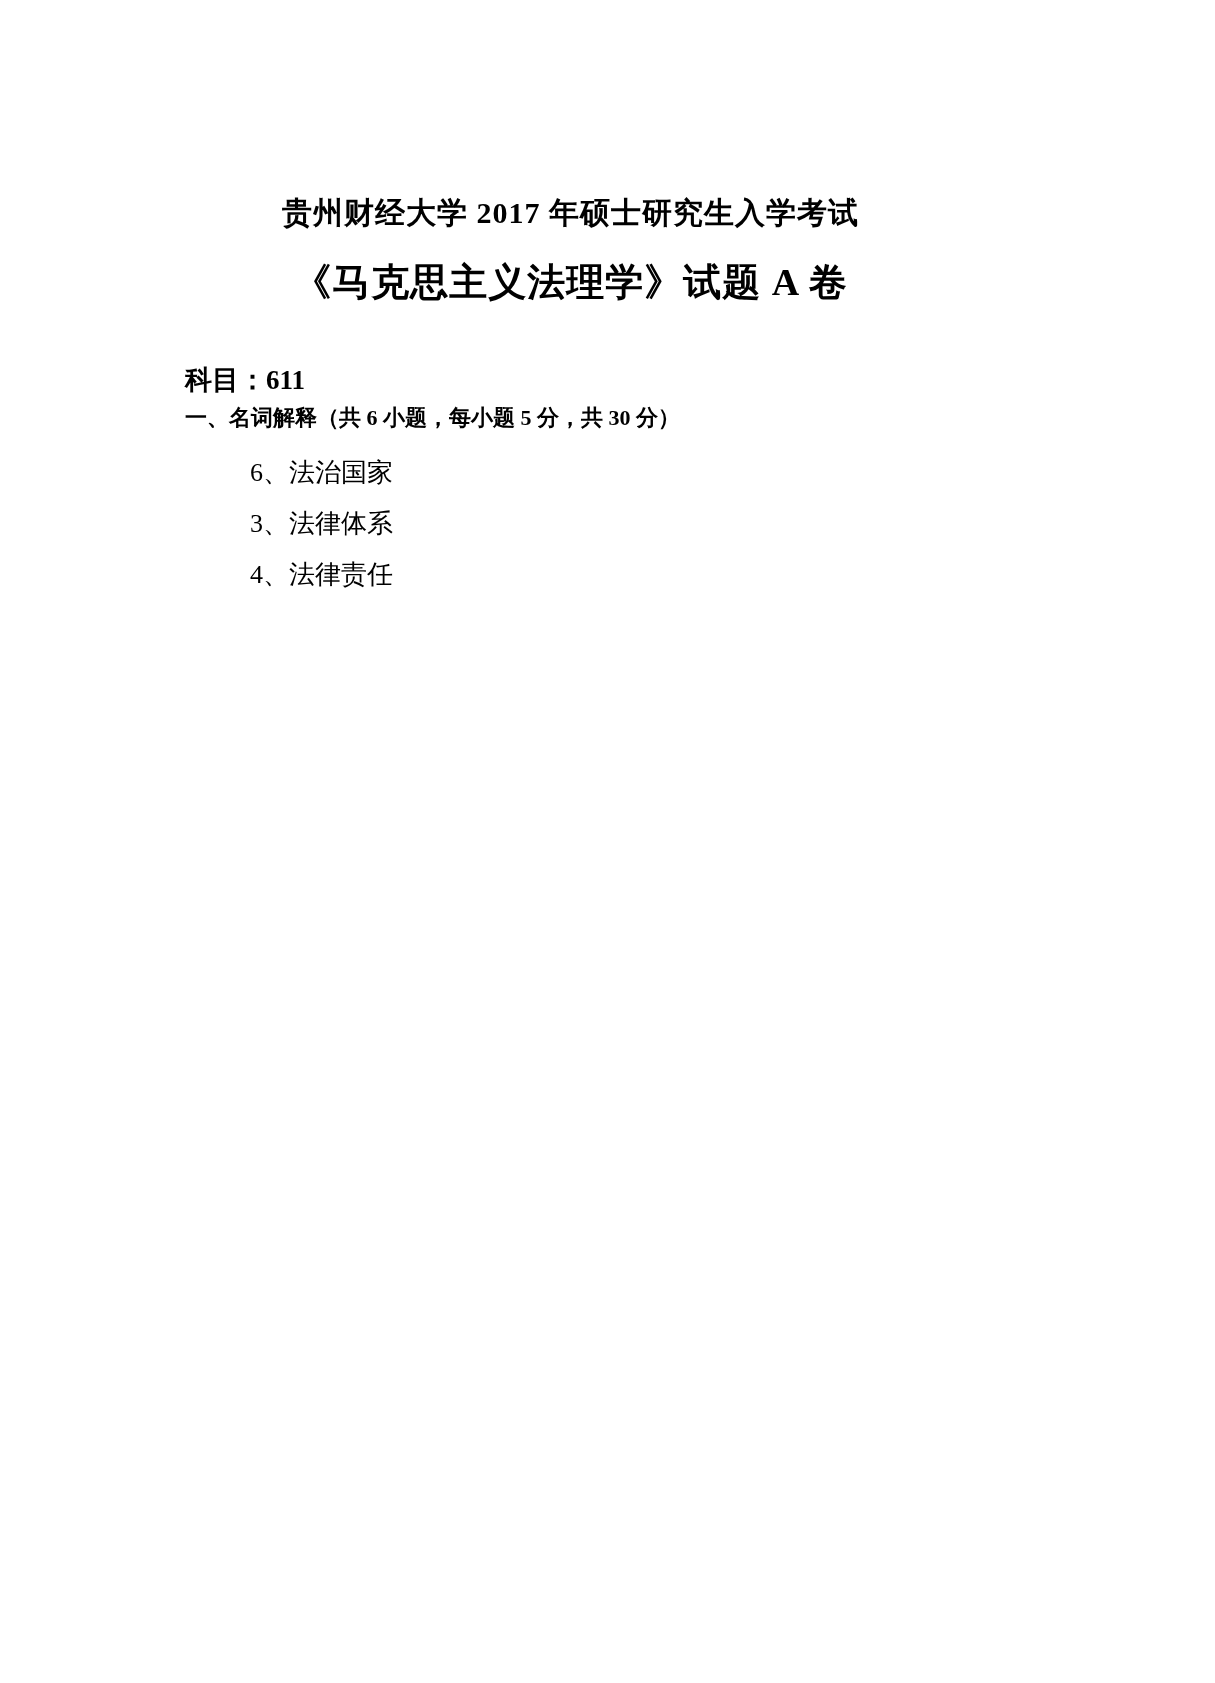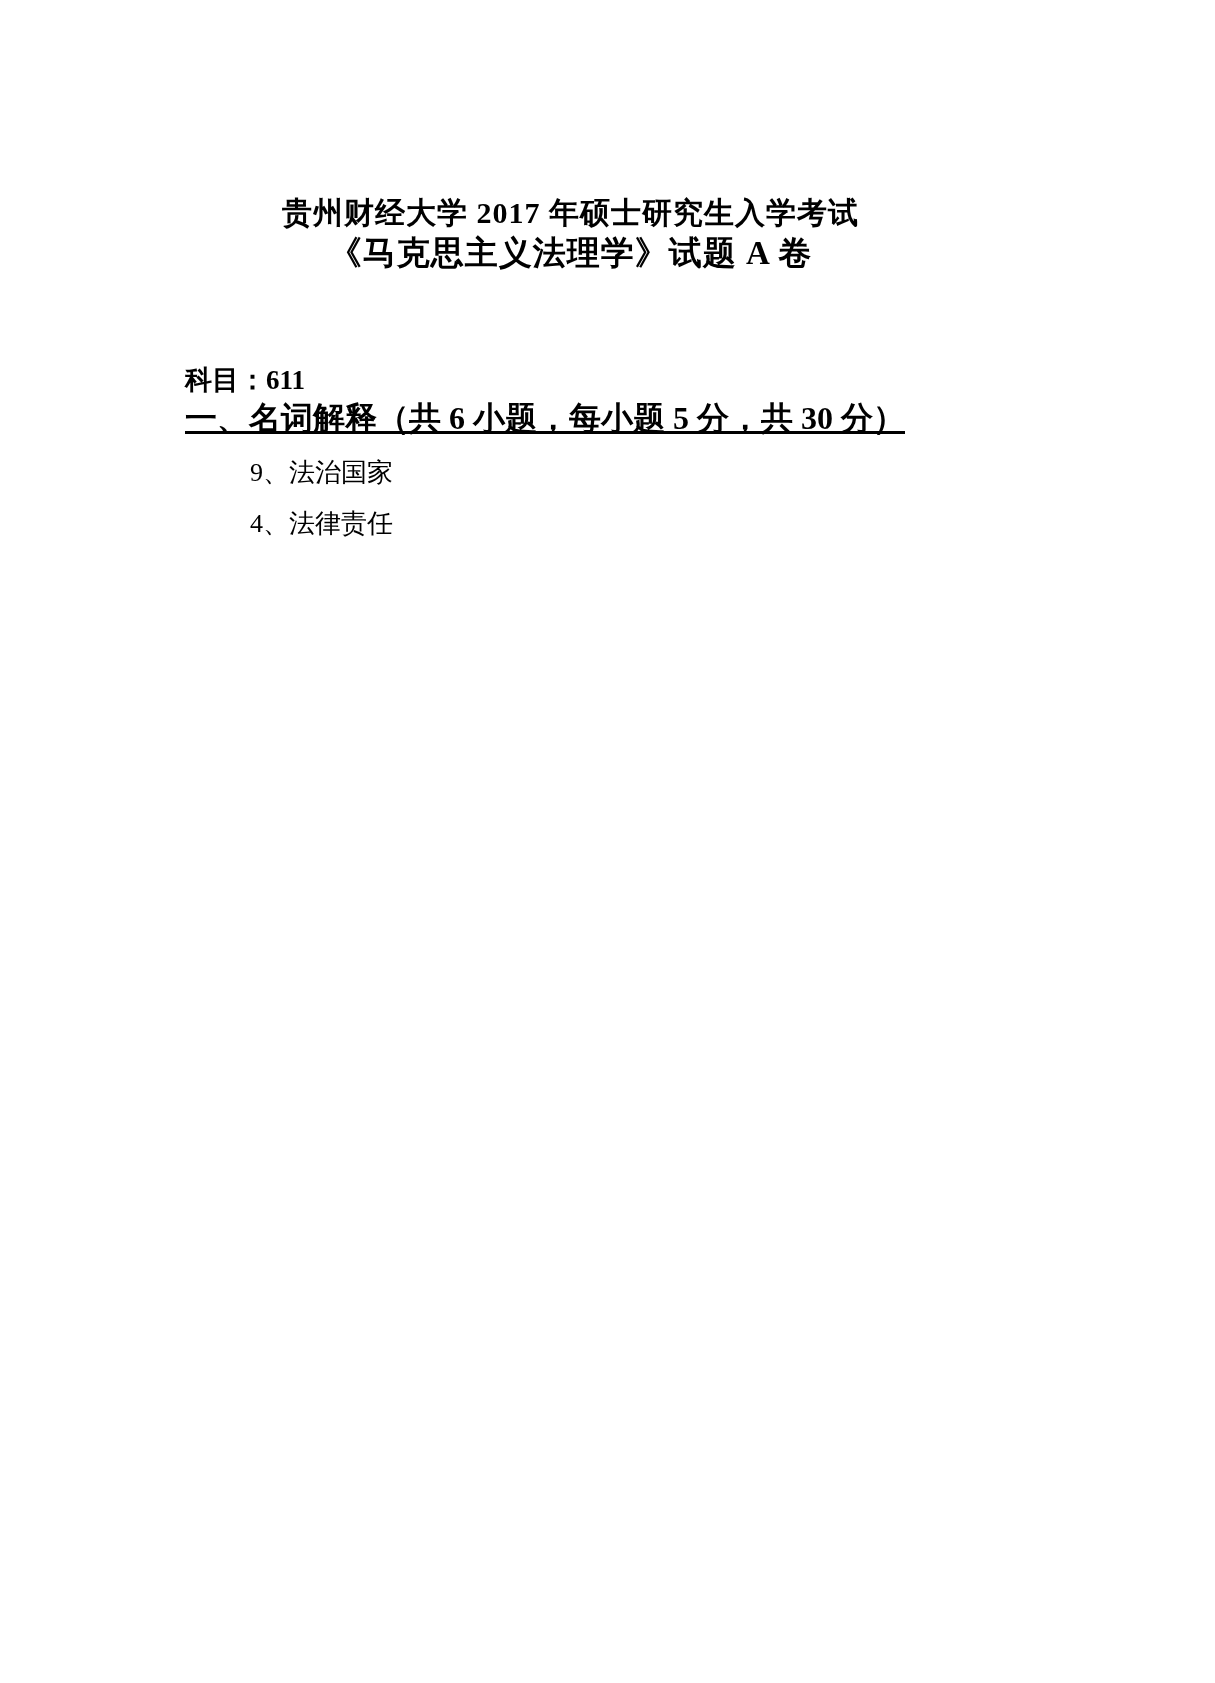--- a/index.html
+++ b/index.html
@@ -27,45 +27,45 @@
     text-align: center;
   }
   .title-line1 {
     font-size: 30px;
     font-weight: bold;
     line-height: 40px;
     letter-spacing: 1px;
     white-space: nowrap;
   }
   .title-line2 {
-    font-size: 33px;
+    margin-top: 29px;
+    font-size: 38px;
     font-weight: bold;
     line-height: 40px;
     letter-spacing: 1px;
     white-space: nowrap;
   }
   .subject-line {
     position: absolute;
     top: 356px;
     left: 185px;
     font-size: 27px;
     font-weight: bold;
     line-height: 32px;
     white-space: nowrap;
     margin-top: 8px;
   }
   .section-heading {
     position: absolute;
     top: 401px;
     left: 185px;
-    font-size: 32px;
+    font-size: 22px;
     font-weight: bold;
     line-height: 34px;
     white-space: nowrap;
-    text-decoration: underline;
   }
   .question-list {
     position: absolute;
     top: 458px;
     left: 250px;
     width: 700px;
   }
   .question-item {
     font-size: 26px;
     font-weight: normal;
@@ -82,17 +82,18 @@
   <div class="title-block">
     <div class="title-line1">贵州财经大学 2017 年硕士研究生入学考试</div>
     <div class="title-line2">《马克思主义法理学》试题 A 卷</div>
   </div>
 
   <div class="subject-line">科目：611</div>
 
   <div class="section-heading">一、名词解释（共 6 小题，每小题 5 分，共 30 分）</div>
 
   <div class="question-list">
-    <div class="question-item">9、法治国家</div>
+    <div class="question-item">6、法治国家</div>
+    <div class="question-item">3、法律体系</div>
     <div class="question-item">4、法律责任</div>
   </div>
 
 </div>
 
 </body></html>

